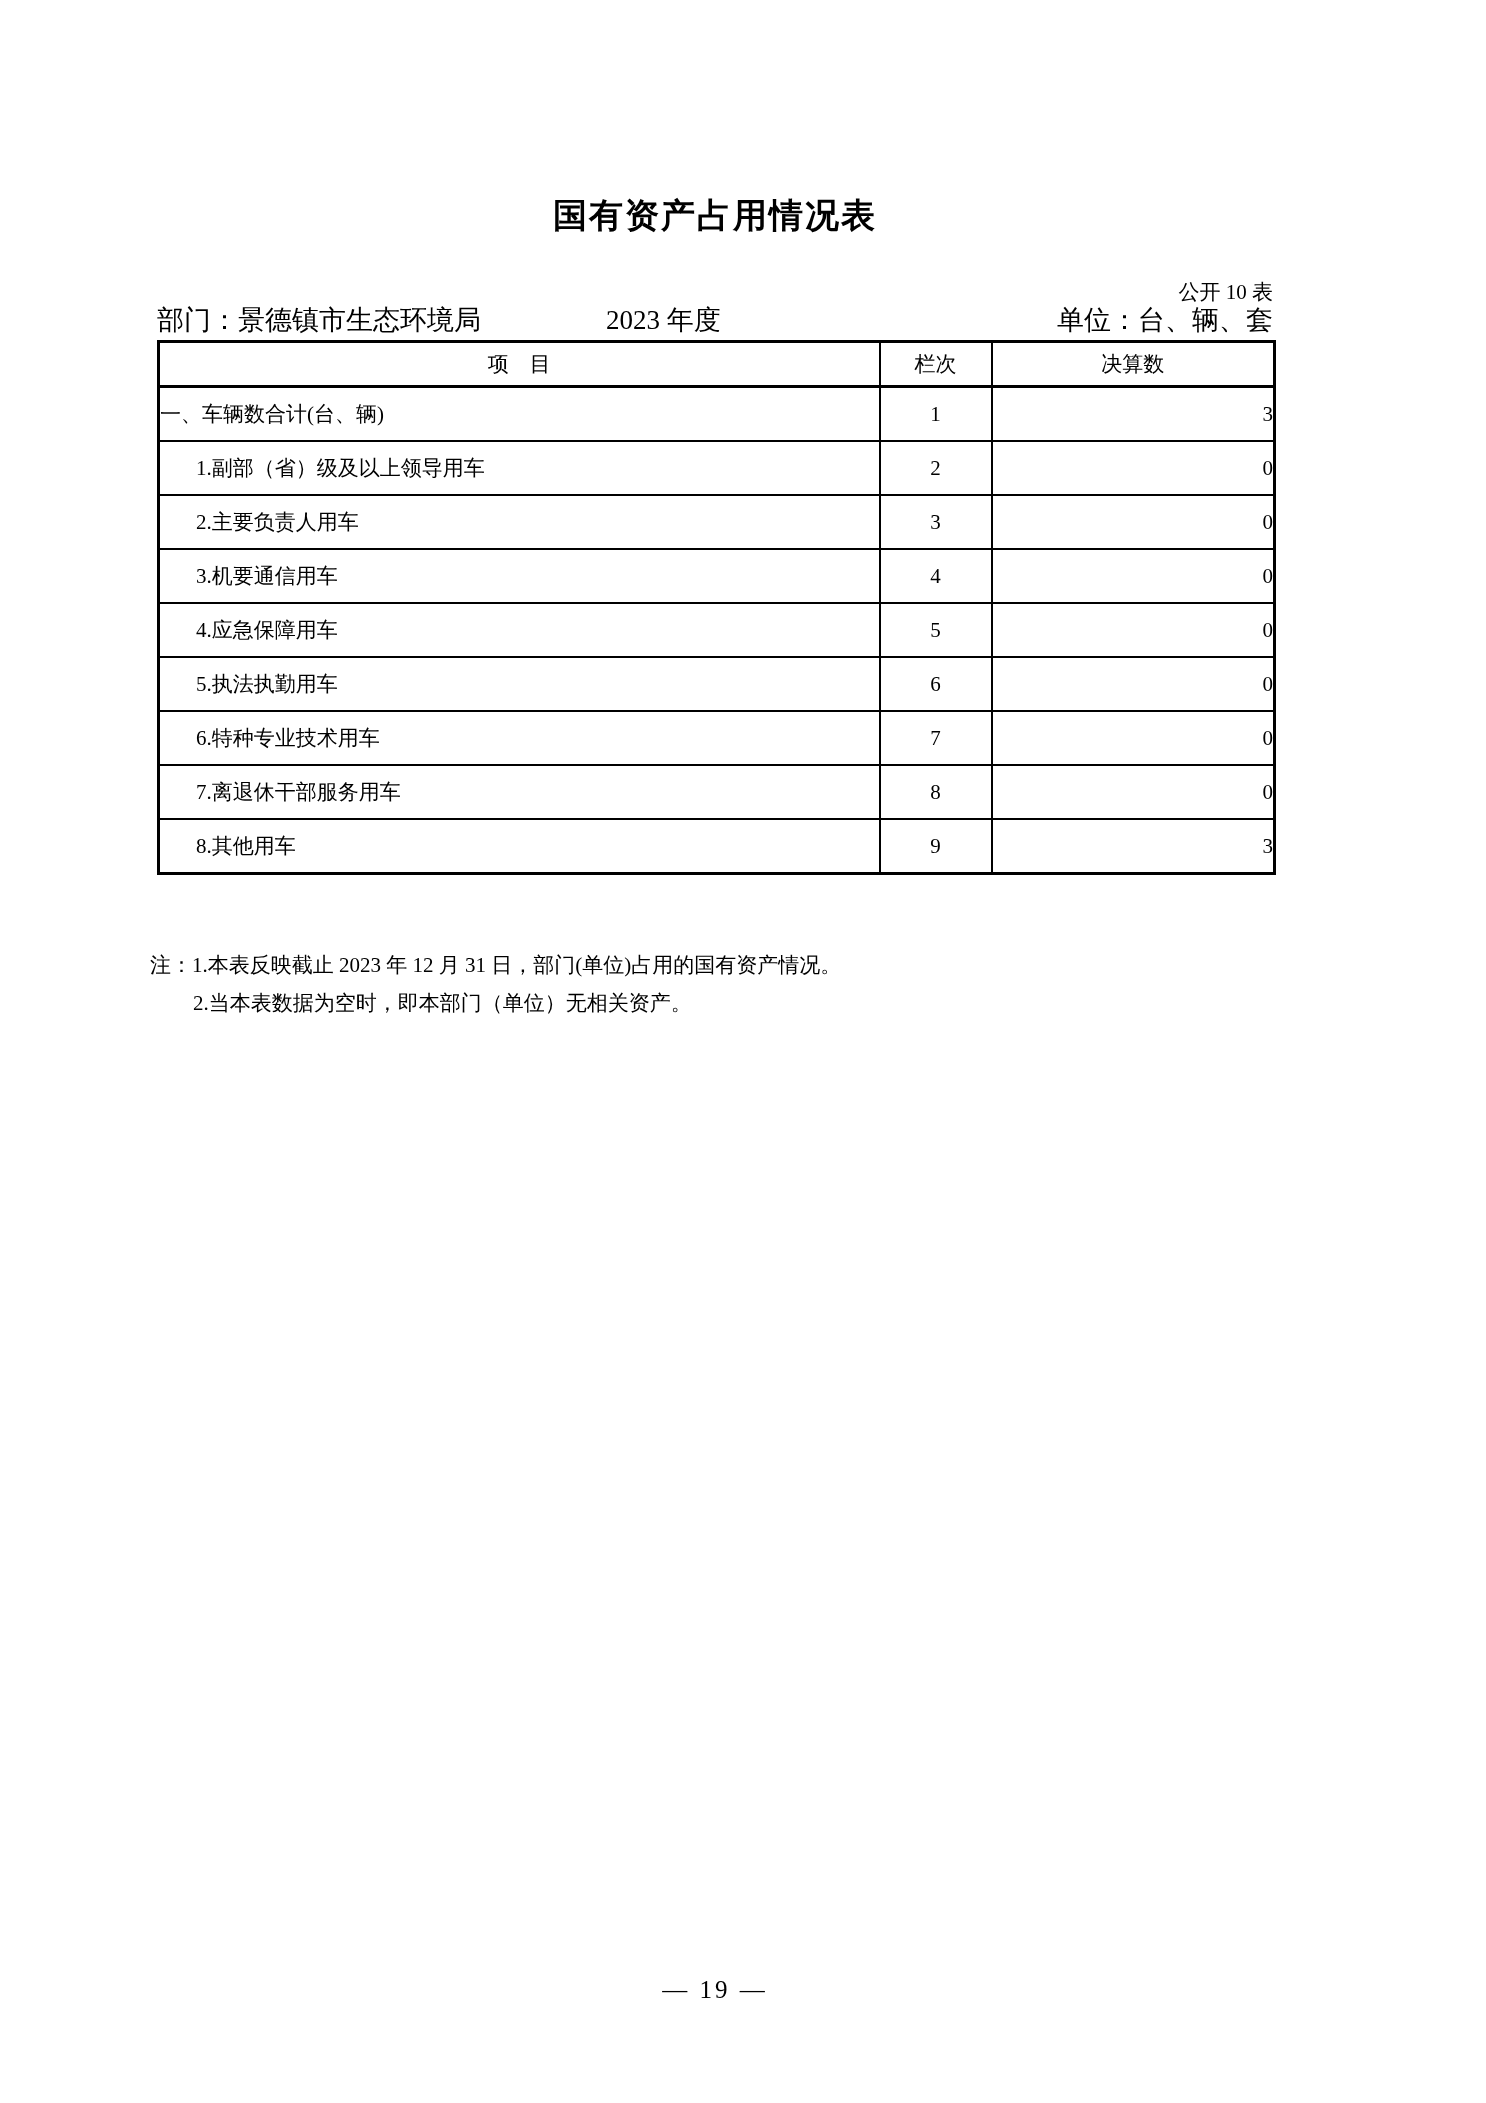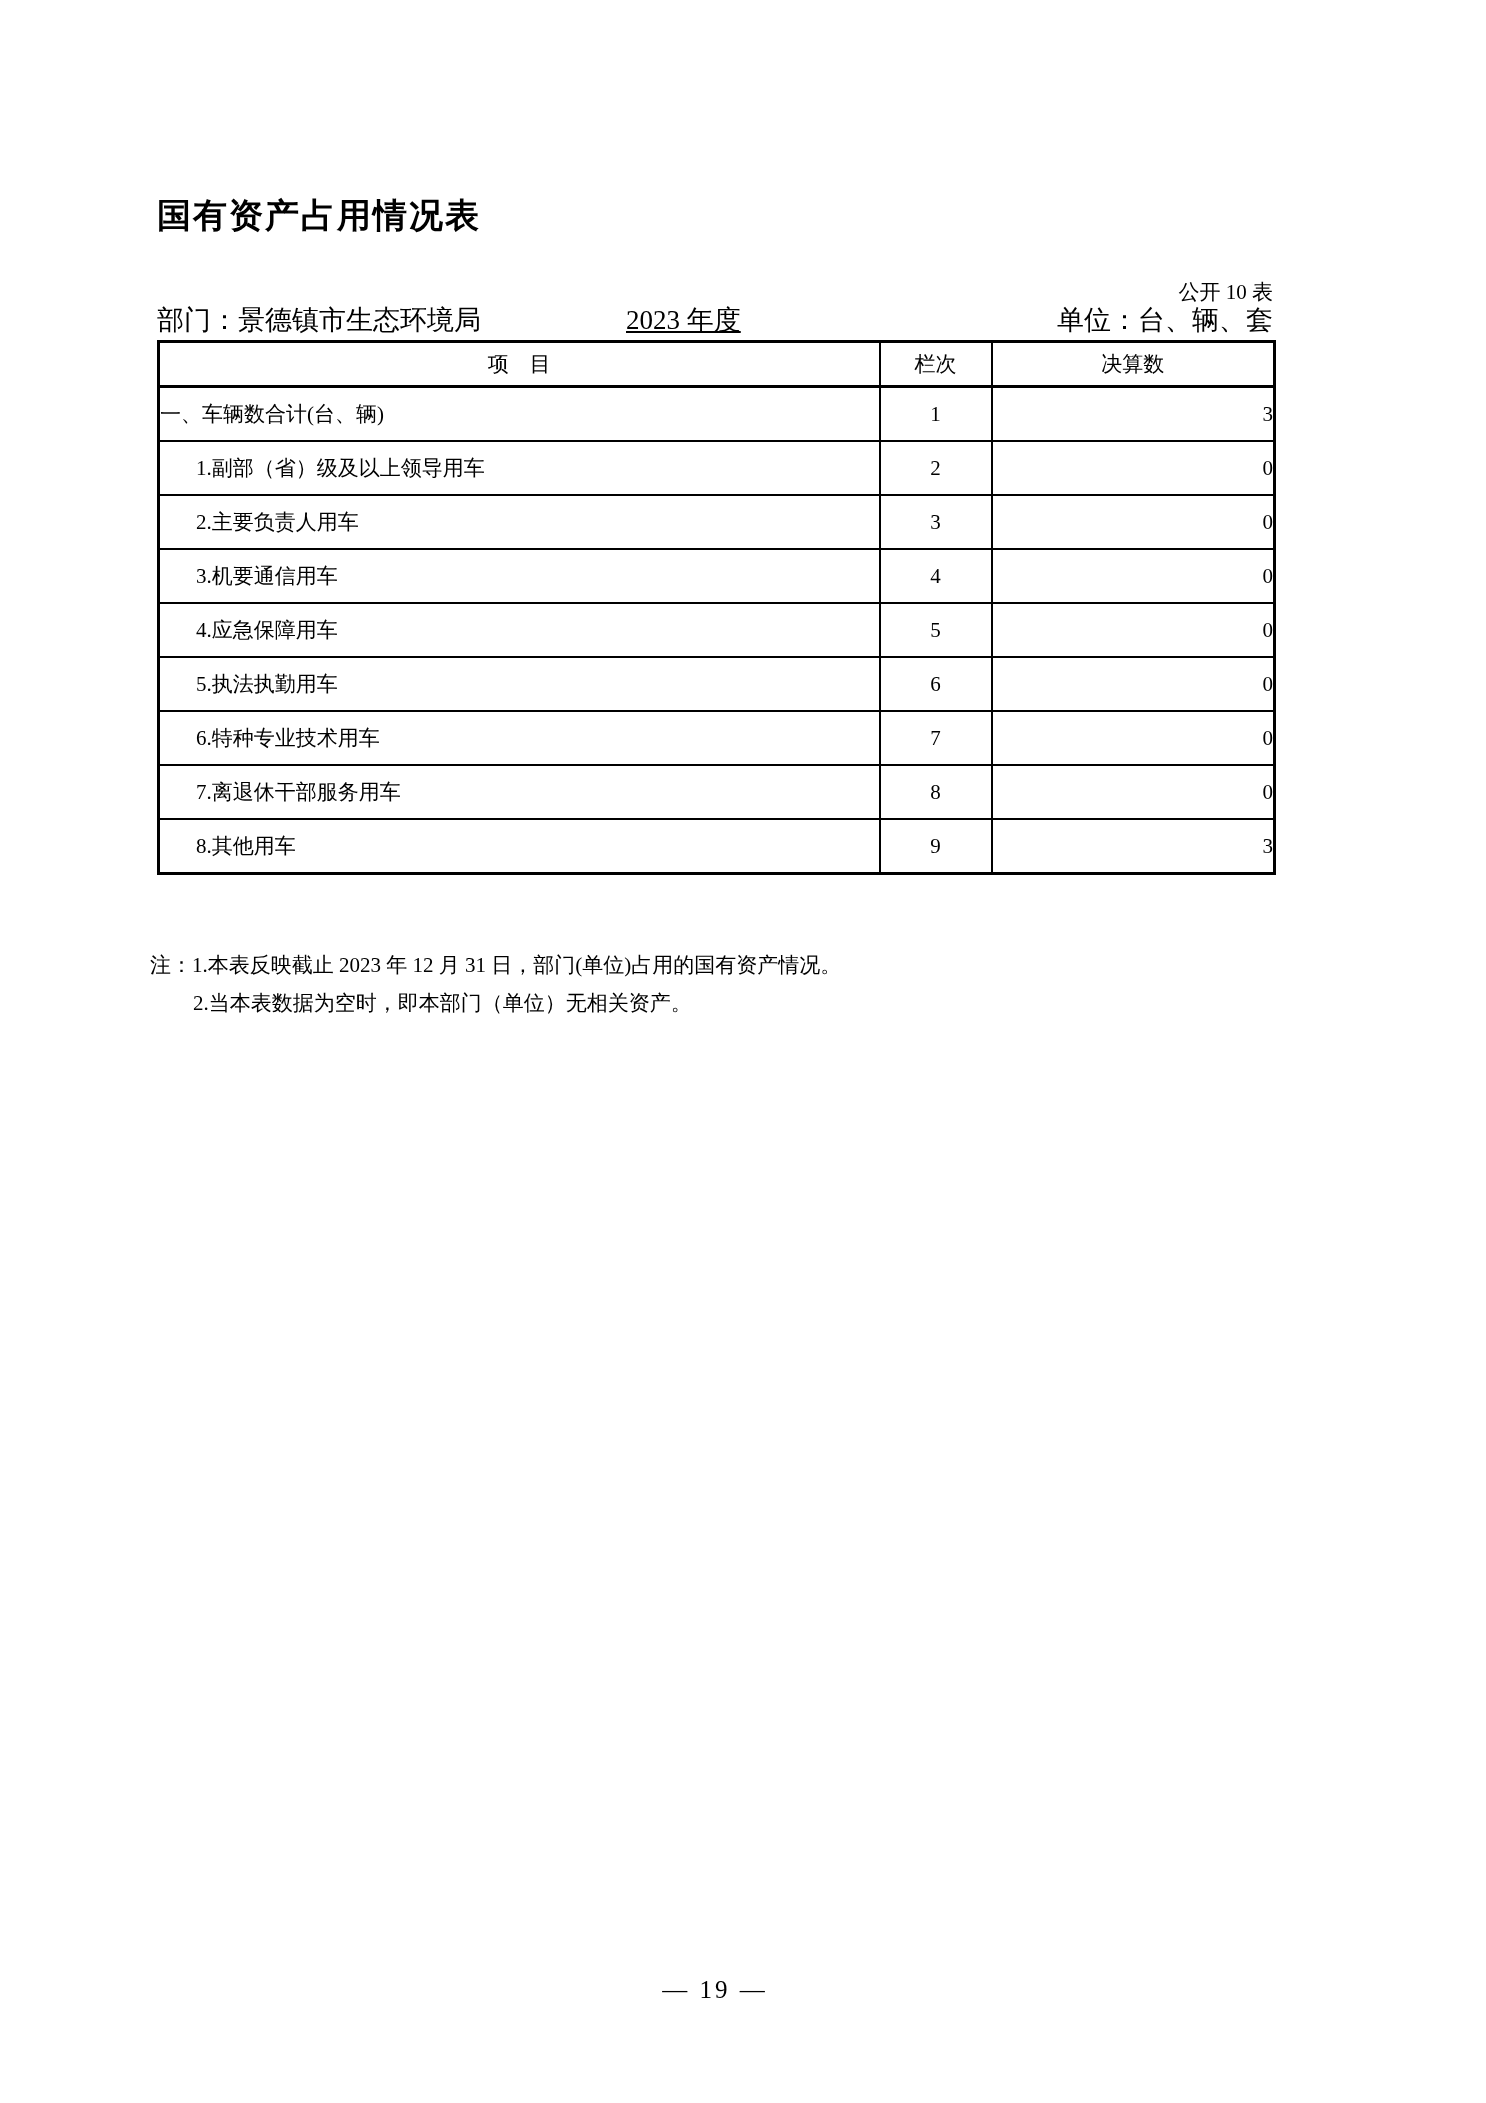--- a/index.html
+++ b/index.html
@@ -15,20 +15,21 @@
     color: #000000;
     font-family: "Liberation Serif", "DejaVu Serif", serif;
     overflow: hidden;
   }
   .doc-title {
     position: absolute;
     top: 193px;
     left: 157px;
     width: 1116px;
     margin: 0;
+    text-align: center;
     font-size: 34px;
     font-weight: bold;
     letter-spacing: 2px;
     font-family: "Liberation Sans", "DejaVu Sans", sans-serif;
   }
   .table-label {
     position: absolute;
     top: 262px;
     left: 157px;
     width: 1116px;
@@ -38,21 +39,21 @@
   }
   .meta-row {
     position: absolute;
     top: 302px;
     left: 157px;
     width: 1116px;
     height: 30px;
     font-size: 27px;
   }
   .meta-department { position: absolute; left: 0; top: 0; }
-  .meta-year       { position: absolute; left: 469px; top: 0; text-decoration: underline; }
+  .meta-year       { position: absolute; left: 449px; top: 0; }
   .meta-unit       { position: absolute; right: 0; top: 0; }
 
   table.asset-table {
     position: absolute;
     top: 340px;
     left: 157px;
     width: 1116px;
     border-collapse: collapse;
     table-layout: fixed;
     font-size: 21px;

